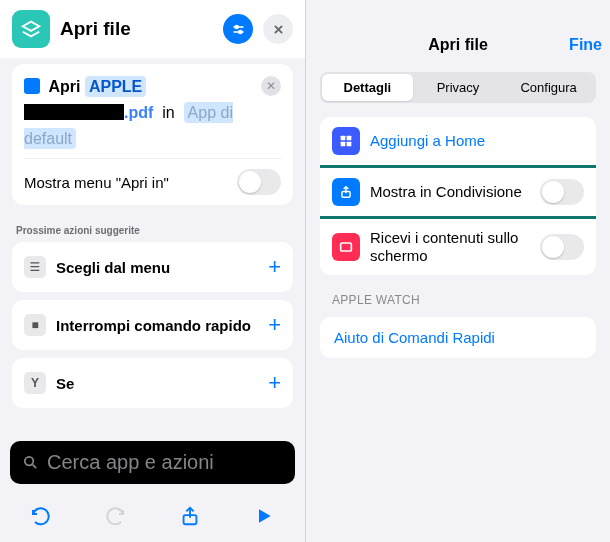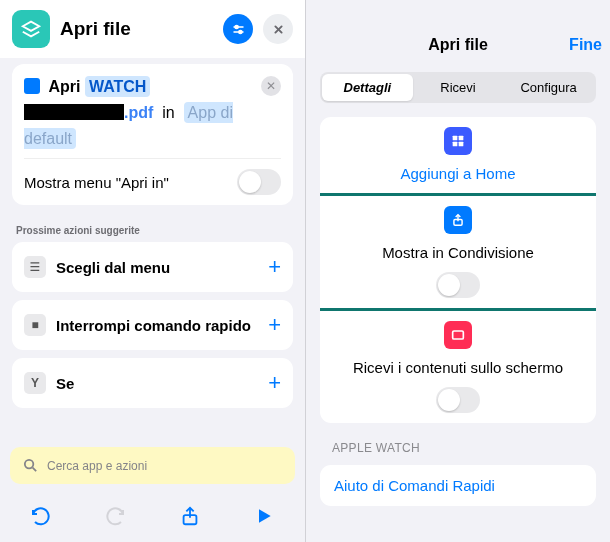--- a/index.html
+++ b/index.html
@@ -33,33 +33,33 @@
   .switch { width:44px; height:26px; background:#e9e9eb; border-radius:13px; position:relative;}
   .switch::after { content:""; position:absolute; width:22px; height:22px; border-radius:50%; background:#fff; top:2px; left:2px; box-shadow:0 1px 2px rgba(0,0,0,0.2);}
   
   .section-label { font-size:10px; color:#6d6d72; padding: 8px 16px 6px; font-weight:600;}
   .sug-row { margin:0 12px 8px 12px; background:#fff; border-radius:11px; padding:12px; display:flex; align-items:center; gap:10px; font-size:15px;}
   .sug-ic { width:22px; height:22px; border-radius:5px; display:flex;align-items:center;justify-content:center; font-size:12px;}
   .sug-plus { color:#007aff; font-size:22px; font-weight:400;}
   .sug-lbl { flex:1; font-weight:600; }
 
   .l-bottom { position:absolute; bottom:0; left:0; right:0; }
-  .search { margin:10px; background:#fef9c3; border-radius:10px; padding:10px 12px; display:flex; align-items:center; gap:8px; color:#848489; font-size:12px;}
+  .search { margin:10px; background:#000000; border-radius:10px; padding:10px 12px; display:flex; align-items:center; gap:8px; color:#848489; font-size:20px;}
   .toolbar { display:flex; justify-content:space-around; align-items:center; padding:6px 4px 10px; }
   .tb-btn { width:32px; height:32px; display:flex;align-items:center;justify-content:center;}
 
   
   .r-header { padding: 36px 14px 10px; text-align:center; position:relative;}
   .r-title { font-size:16px; font-weight:700;}
   .r-done { position:absolute; right:8px; top:36px; color:#007aff; font-size:16px; font-weight:600;}
   .seg { margin:8px 14px 14px; background:#e4e4e8; border-radius:8px; display:flex; padding:2px; font-size:13px;}
   .seg-item { flex:1; text-align:center; padding:6px 2px; border-radius:6px; color:#000;}
-  .seg-item.active { background:#fff; font-weight:600; box-shadow: 0 1px 2px rgba(0,0,0,0.1); font-style: italic;}
+  .seg-item.active { background:#fff; font-weight:600; box-shadow: 0 1px 2px rgba(0,0,0,0.1);}
   .r-group { margin:0 14px 18px; background:#fff; border-radius:11px; overflow:hidden;}
-  .r-row { display:flex; align-items:center; gap:10px; padding:10px 12px; font-size:15px;flex-direction:column;}
+  .r-row { display:flex; align-items:center; gap:10px; padding:10px 12px; font-size:15px;}
   .r-row + .r-row { border-top:3px solid #0f766e;}
   .r-ic { width:28px; height:28px; border-radius:6px; display:flex;align-items:center;justify-content:center; flex-shrink:0;}
   .r-lbl { flex:1; line-height:1.2;}
   .r-lbl.blue { color:#007aff;}
   .grp-label { font-size:12px; color:#8a8a8e; padding: 0 26px 6px; letter-spacing:0.3px;}
   .help-row { margin:4px 14px; background:#fff; border-radius:11px; padding:12px 14px; color:#007aff; font-size:15px;}
 </style>
 </head>
 <body>
 
@@ -85,21 +85,21 @@
           <line x1="7" y1="7" x2="17" y2="17"></line>
           <line x1="17" y1="7" x2="7" y2="17"></line>
         </svg>
     </div>
   </div>
 
   <div class="card">
     <div class="token-row">
       <span class="sq-icon"></span>
       <span class="tok-plain">Apri</span>
-      <span class="tok-blue">WATCH</span>
+      <span class="tok-blue">APPLE</span>
       <span class="clear-x">✕</span>
       <br>
       <span class="tok-redact"></span><span class="tok-pdf">.pdf</span>
       &nbsp;<span class="tok-in">in</span>&nbsp;
       <span class="tok-app">App di default</span>
     </div>
     <div class="switch-row">
       <span>Mostra menu "Apri in"</span>
       <div class="switch"></div>
     </div>
@@ -160,21 +160,21 @@
   </div>
 </div>
 
 <div class="pane right">
   <div class="r-header">
     <span class="r-title">Apri file</span>
     <span class="r-done">Fine</span>
   </div>
   <div class="seg">
     <div class="seg-item active">Dettagli</div>
-    <div class="seg-item">Ricevi</div>
+    <div class="seg-item">Privacy</div>
     <div class="seg-item">Configura</div>
   </div>
 
   <div class="r-group">
     <div class="r-row">
       <div class="r-ic" style="background:#3b5bff">
           <svg width="16" height="16" viewBox="0 0 24 24" fill="#fff">
             <rect x="4" y="4" width="7" height="7" rx="1"></rect>
             <rect x="13" y="4" width="7" height="7" rx="1"></rect>
             <rect x="4" y="13" width="7" height="7" rx="1"></rect>

